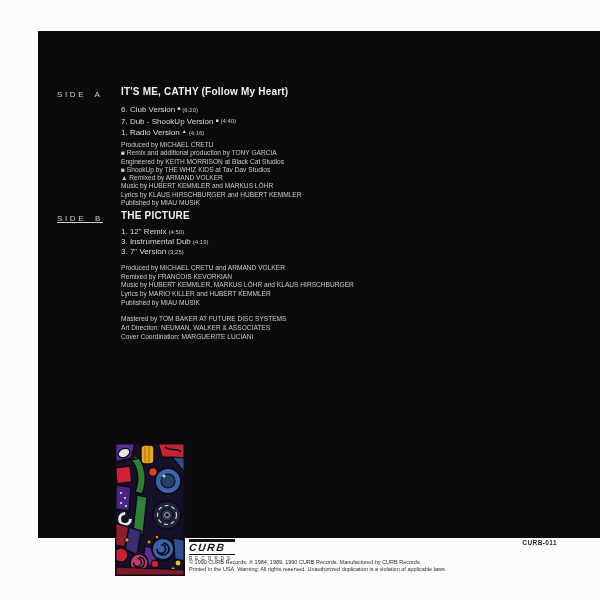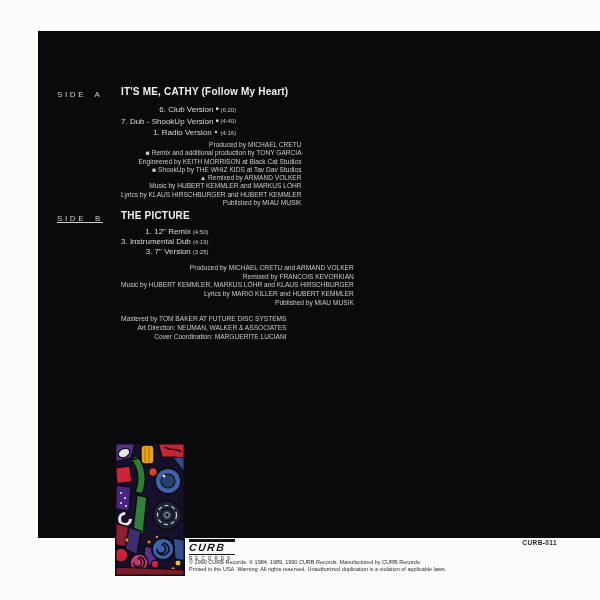--- a/index.html
+++ b/index.html
@@ -15,21 +15,21 @@
   .cover {
     position:absolute; left:38px; top:31px; width:582px; height:507px;
     background:#0a0a0c;
   }
 
   .side-label {
     position:absolute; left:19px;
     color:#cfcfcf; font-size:8px; letter-spacing:2.6px; word-spacing:4px;
     font-weight:400;
   }
-  .block { position:absolute; left:83px; color:#d9d9d9;text-align:right; }
+  .block { position:absolute; left:83px; color:#d9d9d9; }
 
   .title {
     font-size:10px; font-weight:bold; color:#f1f1f1; letter-spacing:0.2px;
     white-space:nowrap;
   }
   .tracks { line-height:10px; font-size:8px; color:#dcdcdc; }
   .track { white-space:nowrap; }
   .marker { font-size:5px; vertical-align:1.5px; margin-left:2px; color:#dcdcdc; }
   .marker:empty { display:none; }
   .time { font-size:6px; color:#c9c9c9; margin-left:2px; }

